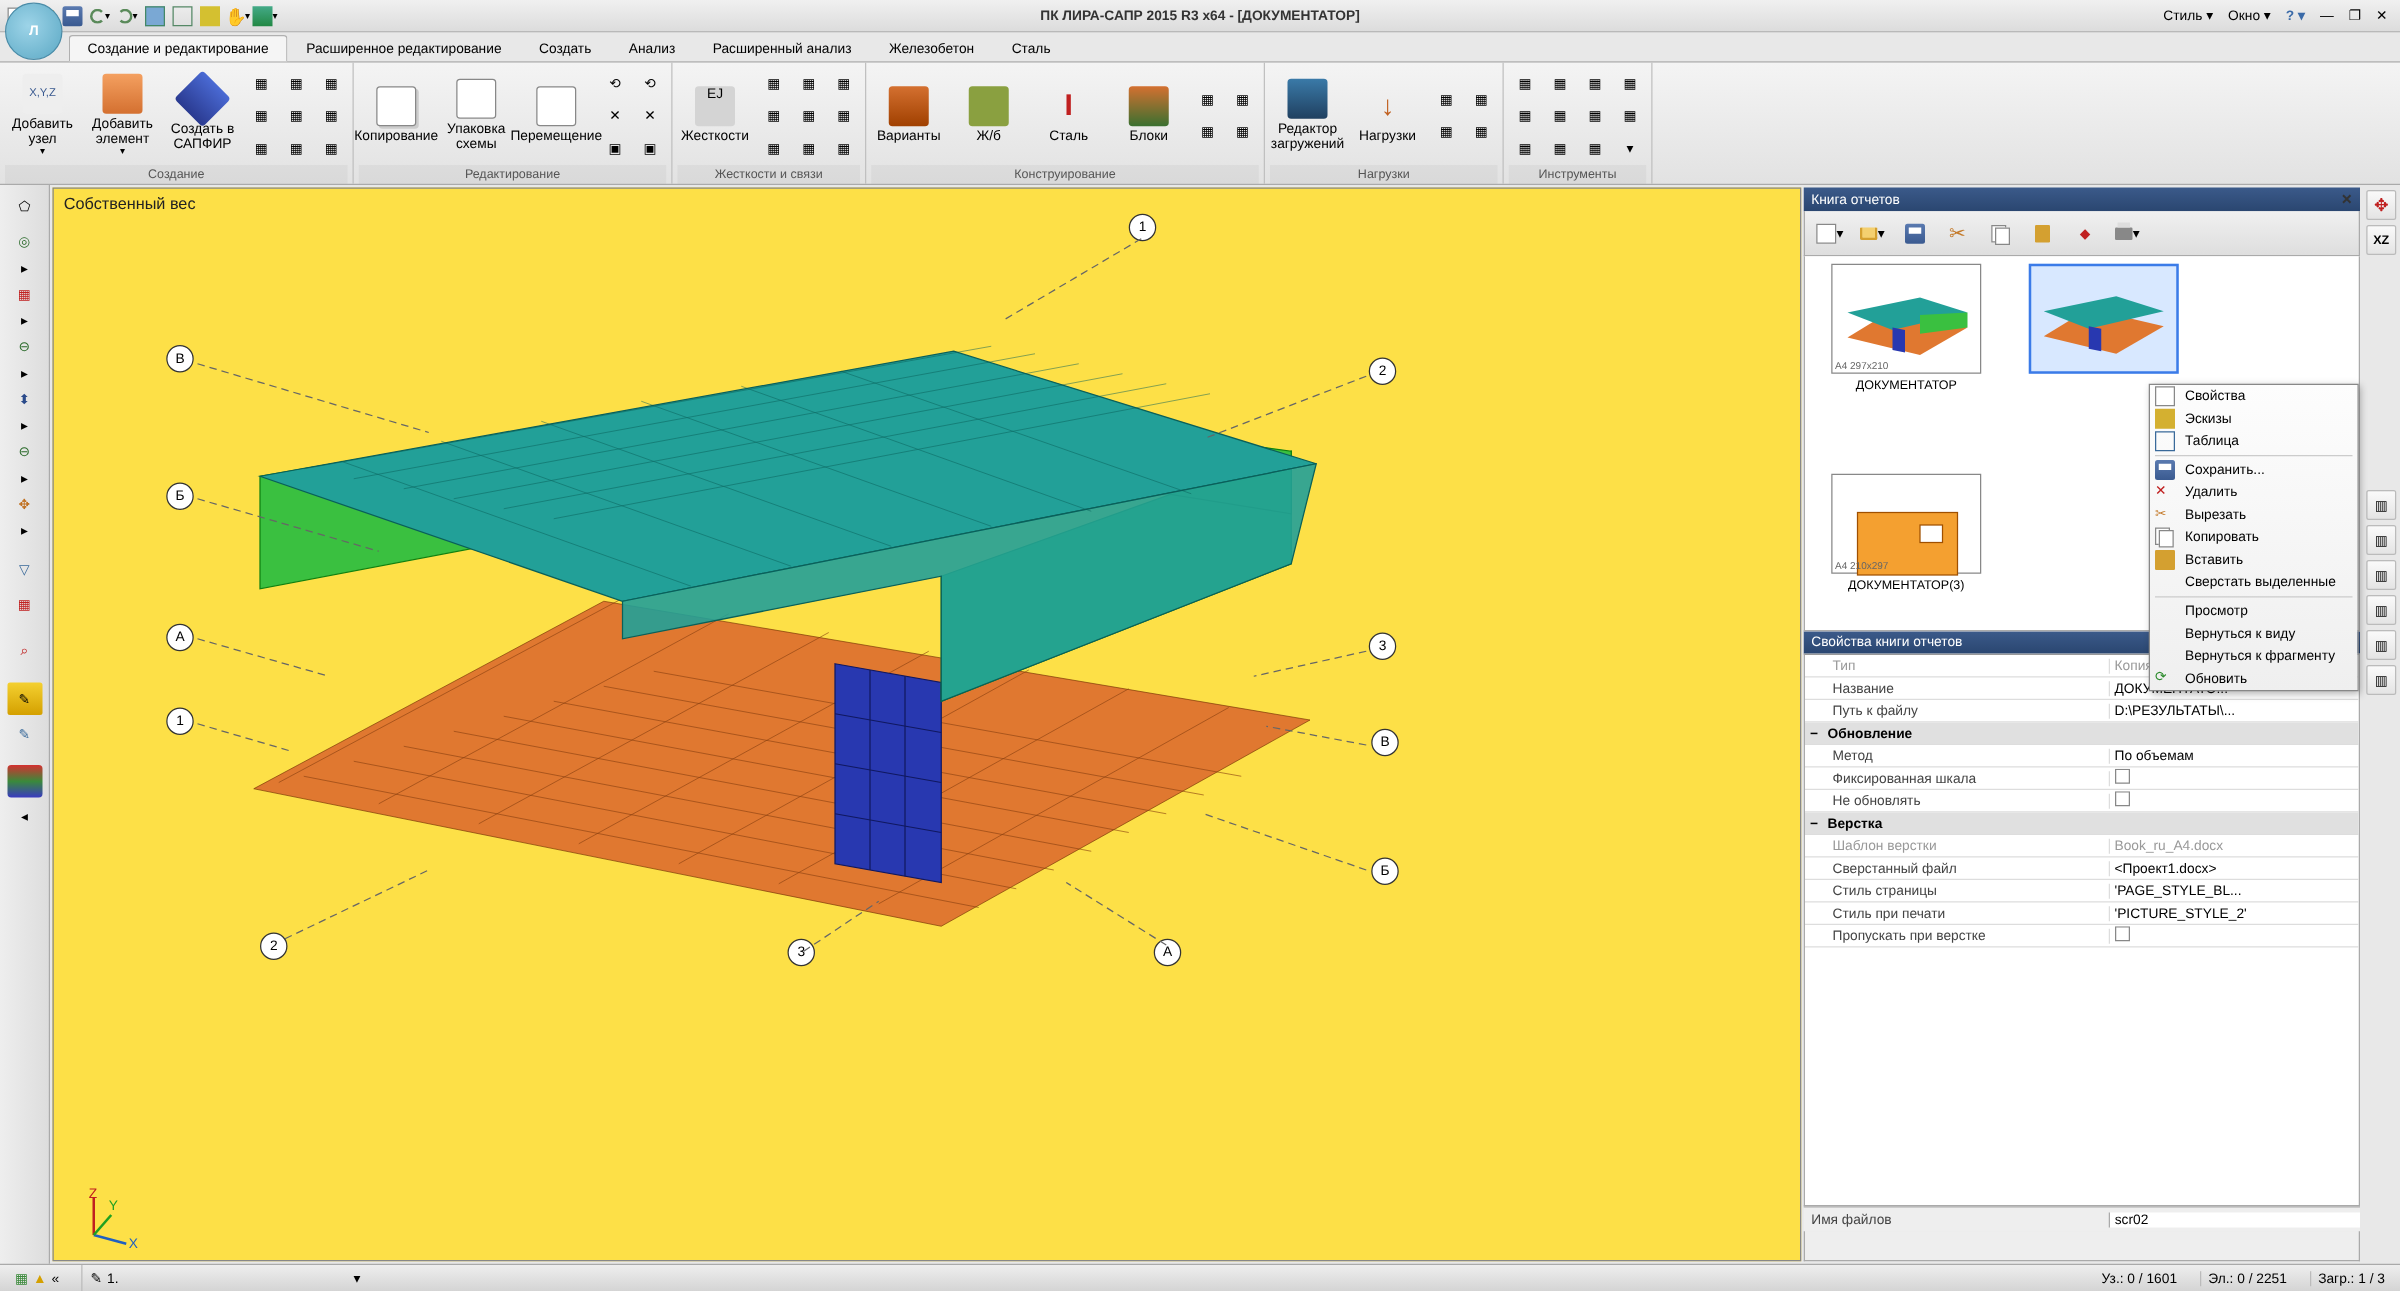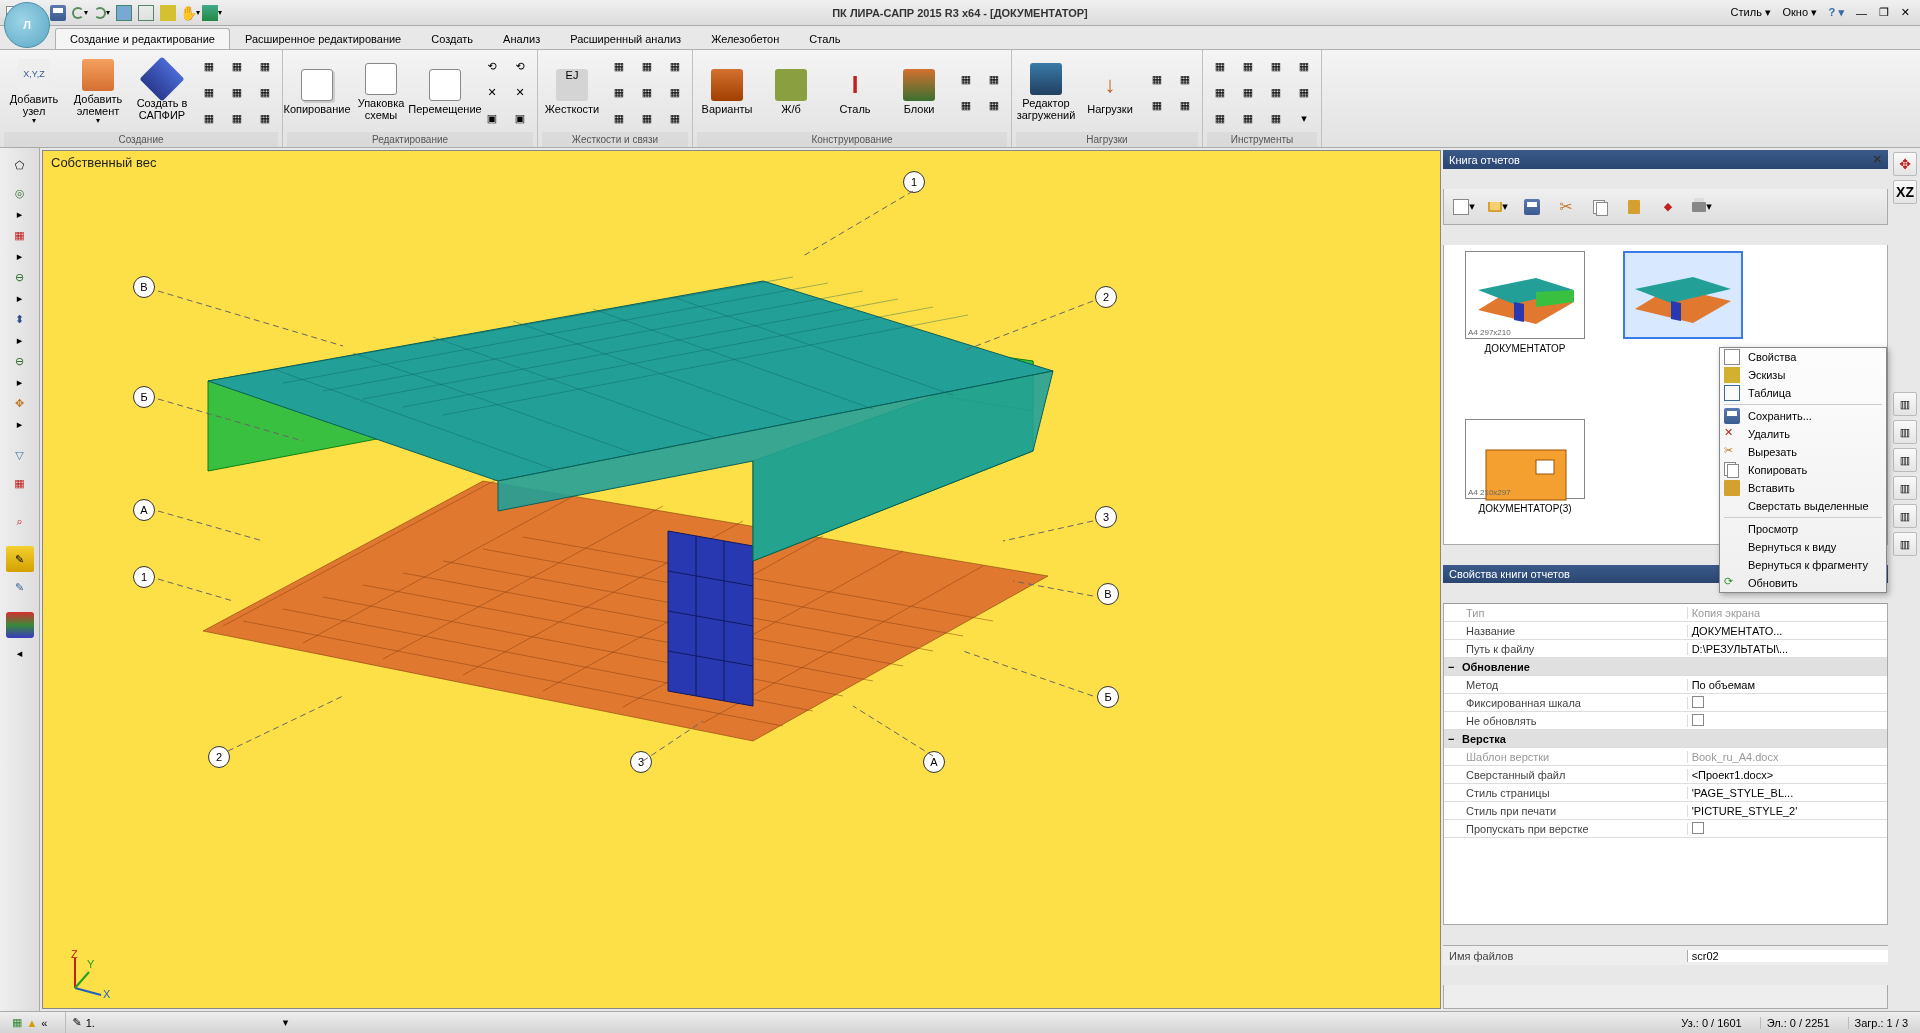--- a/index.html
+++ b/index.html
@@ -33,21 +33,21 @@
 .main { position: absolute; top: 148px; left: 0; right: 0; bottom: 22px; display: flex; }
 .left-toolbar { width: 40px; background: linear-gradient(to right, #eee, #ddd); border-right: 1px solid #aaa; display: flex; flex-direction: column; align-items: center; padding-top: 4px; gap: 2px; }
 .left-toolbar .lbtn { width: 28px; height: 26px; display:flex; align-items:center; justify-content:center; border-radius:2px; position:relative;}
 .left-toolbar .lbtn.sm { width:12px; height:12px; }
 .left-toolbar .sep { height: 8px; }
 
 .viewport { flex: 1; background: #fde047; border: 1px solid #888; margin: 2px; position: relative; overflow: hidden; }
 .view-title { position: absolute; top: 4px; left: 8px; font-size: 13px; color: #222; }
 
 
-.right-panel { width: 445px; display: flex; flex-direction: column; margin: 2px 2px 2px 0; gap: 20px; }
+.right-panel { width: 445px; display: flex; flex-direction: column; margin: 2px 2px 2px 0; }
 .panel-header { background: linear-gradient(#3b5a8a, #2a4670); color: #fff; padding: 3px 6px; font-size: 11px; display:flex; align-items:center; justify-content:space-between; }
 .panel-toolbar { height: 36px; background: linear-gradient(#f0f0f0,#dedede); border:1px solid #aaa; border-top:none; display:flex; align-items:center; gap:6px; padding: 0 6px;}
 .panel-toolbar .ptb { width:28px; height:28px; display:flex; align-items:center; justify-content:center; border-radius:2px;}
 .thumbs { flex: 0 0 auto; background: #fff; border:1px solid #aaa; border-top:none; padding:6px; display:flex; flex-wrap:wrap; gap:8px; position:relative; height: 300px;}
 .thumb { width: 150px; text-align:center; }
 .thumb-img { width:120px; height:88px; border:1px solid #888; margin: 0 auto 4px; background:#fff; position:relative;}
 .thumb.selected .thumb-img { border:2px solid #3b7be8; background:#d8e8ff;}
 .thumb-label { font-size:10px; }
 
 
@@ -606,21 +606,21 @@
     </div>
     <div class="name-row">
         <div class="prop-key">Имя файлов</div>
         <div class="prop-val">scr02</div>
       </div>
     <div style="height:24px;background:#eee;border:1px solid #aaa;border-top:none;"></div>
   </div>
 
   <div class="far-right">
     <div class="frbtn" style="font-size:14px;color:#c02020;">✥</div>
-    <div class="frbtn" style="font-size:14px;font-weight:bold;">XZ</div>
+    <div class="frbtn" style="font-size:10px;font-weight:bold;">XZ</div>
     <div style="height:180px;"></div>
     <div class="frbtn">▥</div>
     <div class="frbtn">▥</div>
     <div class="frbtn">▥</div>
     <div class="frbtn">▥</div>
     <div class="frbtn">▥</div>
     <div class="frbtn">▥</div>
   </div>
 </div>
 

